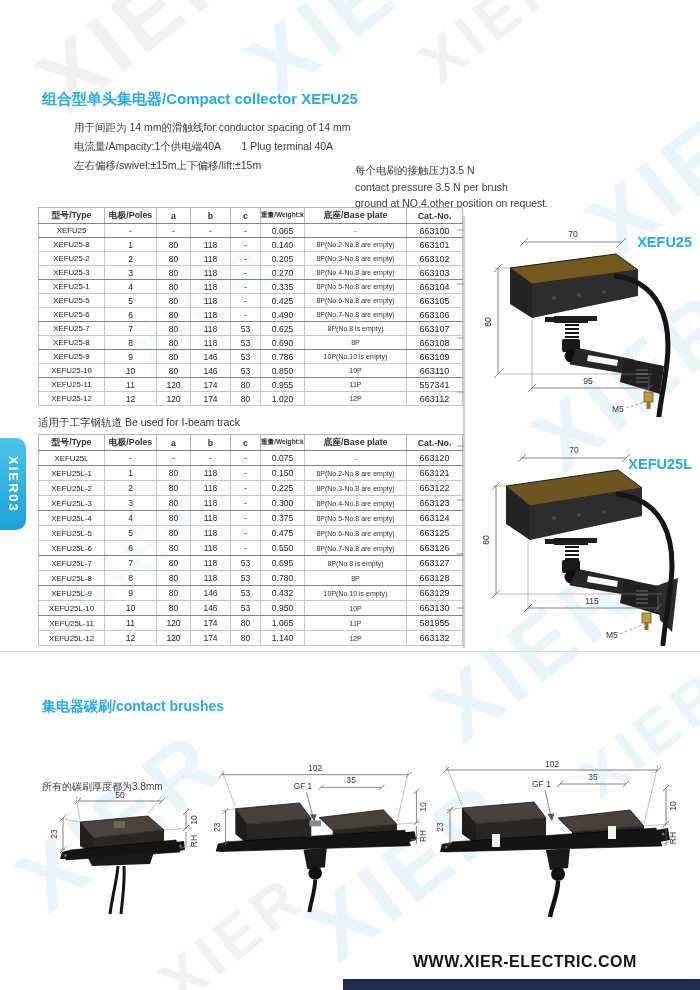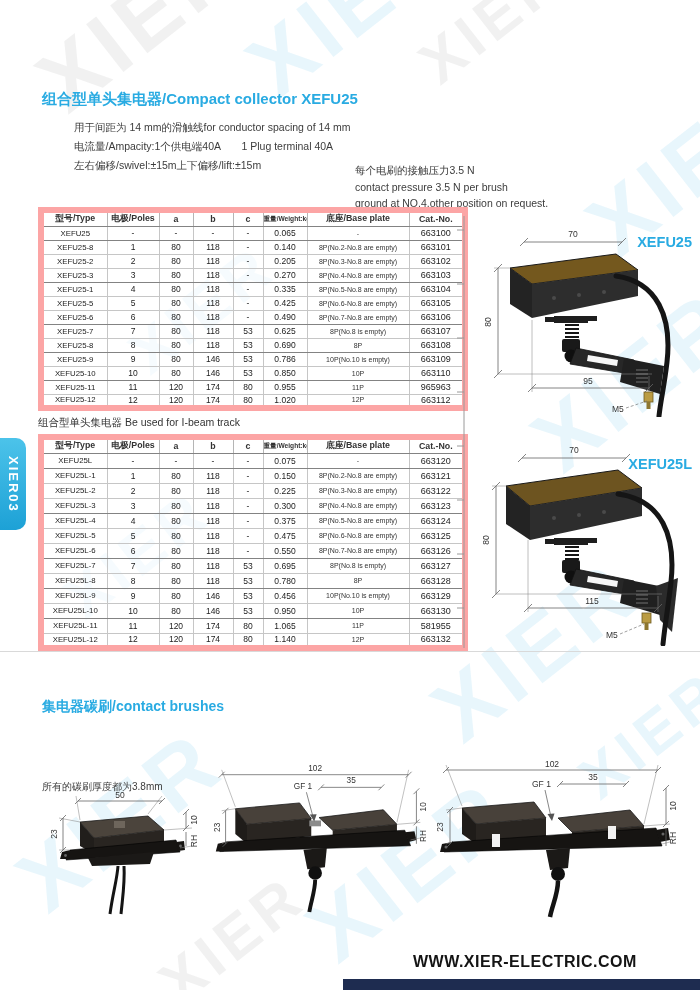--- a/index.html
+++ b/index.html
@@ -28,21 +28,21 @@
   }
 
   .title {
     position:absolute; left:42px; top:90px; font-size:15px; font-weight:bold; color:#29abe2;
   }
   .intro-left { position:absolute; left:42px; top:118px; font-size:10.5px; color:#3c3c3c; line-height:19px;margin-left:32px; }
   .intro-right { position:absolute; left:355px; top:116px; font-size:10.5px; color:#3c3c3c; line-height:16.5px;margin-top:46px; }
 
   .spec-table {
     position:absolute; left:38px; width:424px; border-collapse:collapse; table-layout:fixed;
-    border:6px solid #fca5a5; background:rgba(255,255,255,0.6);padding-left:26px;
+    border:1px solid #fca5a5; background:rgba(255,255,255,0.6);padding-left:26px;
   }
   #table1 { top:207px; }
   #table2 { top:434px; }
   .spec-table th {
     font-size:8.8px; font-weight:bold; color:#333; border:1px solid #b5b5b5;
     border-bottom:1px solid #838383; height:16px; text-align:center; white-space:nowrap; overflow:hidden;
   }
   .spec-table th:nth-child(6){ font-size:6.6px; }
   .spec-table td {
     font-size:8.5px; color:#222; border:1px solid #c6c6c6; text-align:center;
@@ -261,36 +261,36 @@
           <td>663110</td>
         </tr>
         <tr>
           <td>XEFU25-11</td>
           <td>11</td>
           <td>120</td>
           <td>174</td>
           <td>80</td>
           <td>0.955</td>
           <td>11P</td>
-          <td>965963</td>
+          <td>557341</td>
         </tr>
         <tr>
           <td>XEFU25-12</td>
           <td>12</td>
           <td>120</td>
           <td>174</td>
           <td>80</td>
           <td>1.020</td>
           <td>12P</td>
           <td>663112</td>
         </tr>
       </tbody>
   </table>
 
-  <div class="ibeam-note">组合型单头集电器  Be used for I-beam track</div>
+  <div class="ibeam-note">适用于工字钢轨道  Be used for I-beam track</div>
   <table class="spec-table" id="table2">
     <colgroup>
       <col style="width:66px">
         <col style="width:52px">
         <col style="width:34px">
         <col style="width:40px">
       <col style="width:30px">
         <col style="width:44px">
         <col style="width:102px">
         <col style="width:56px">
@@ -397,21 +397,21 @@
           <td>0.780</td>
           <td>8P</td>
           <td>663128</td>
         </tr>
         <tr>
           <td>XEFU25L-9</td>
           <td>9</td>
           <td>80</td>
           <td>146</td>
           <td>53</td>
-          <td>0.456</td>
+          <td>0.432</td>
           <td>10P(No.10 is empty)</td>
           <td>663129</td>
         </tr>
         <tr>
           <td>XEFU25L-10</td>
           <td>10</td>
           <td>80</td>
           <td>146</td>
           <td>53</td>
           <td>0.950</td>

